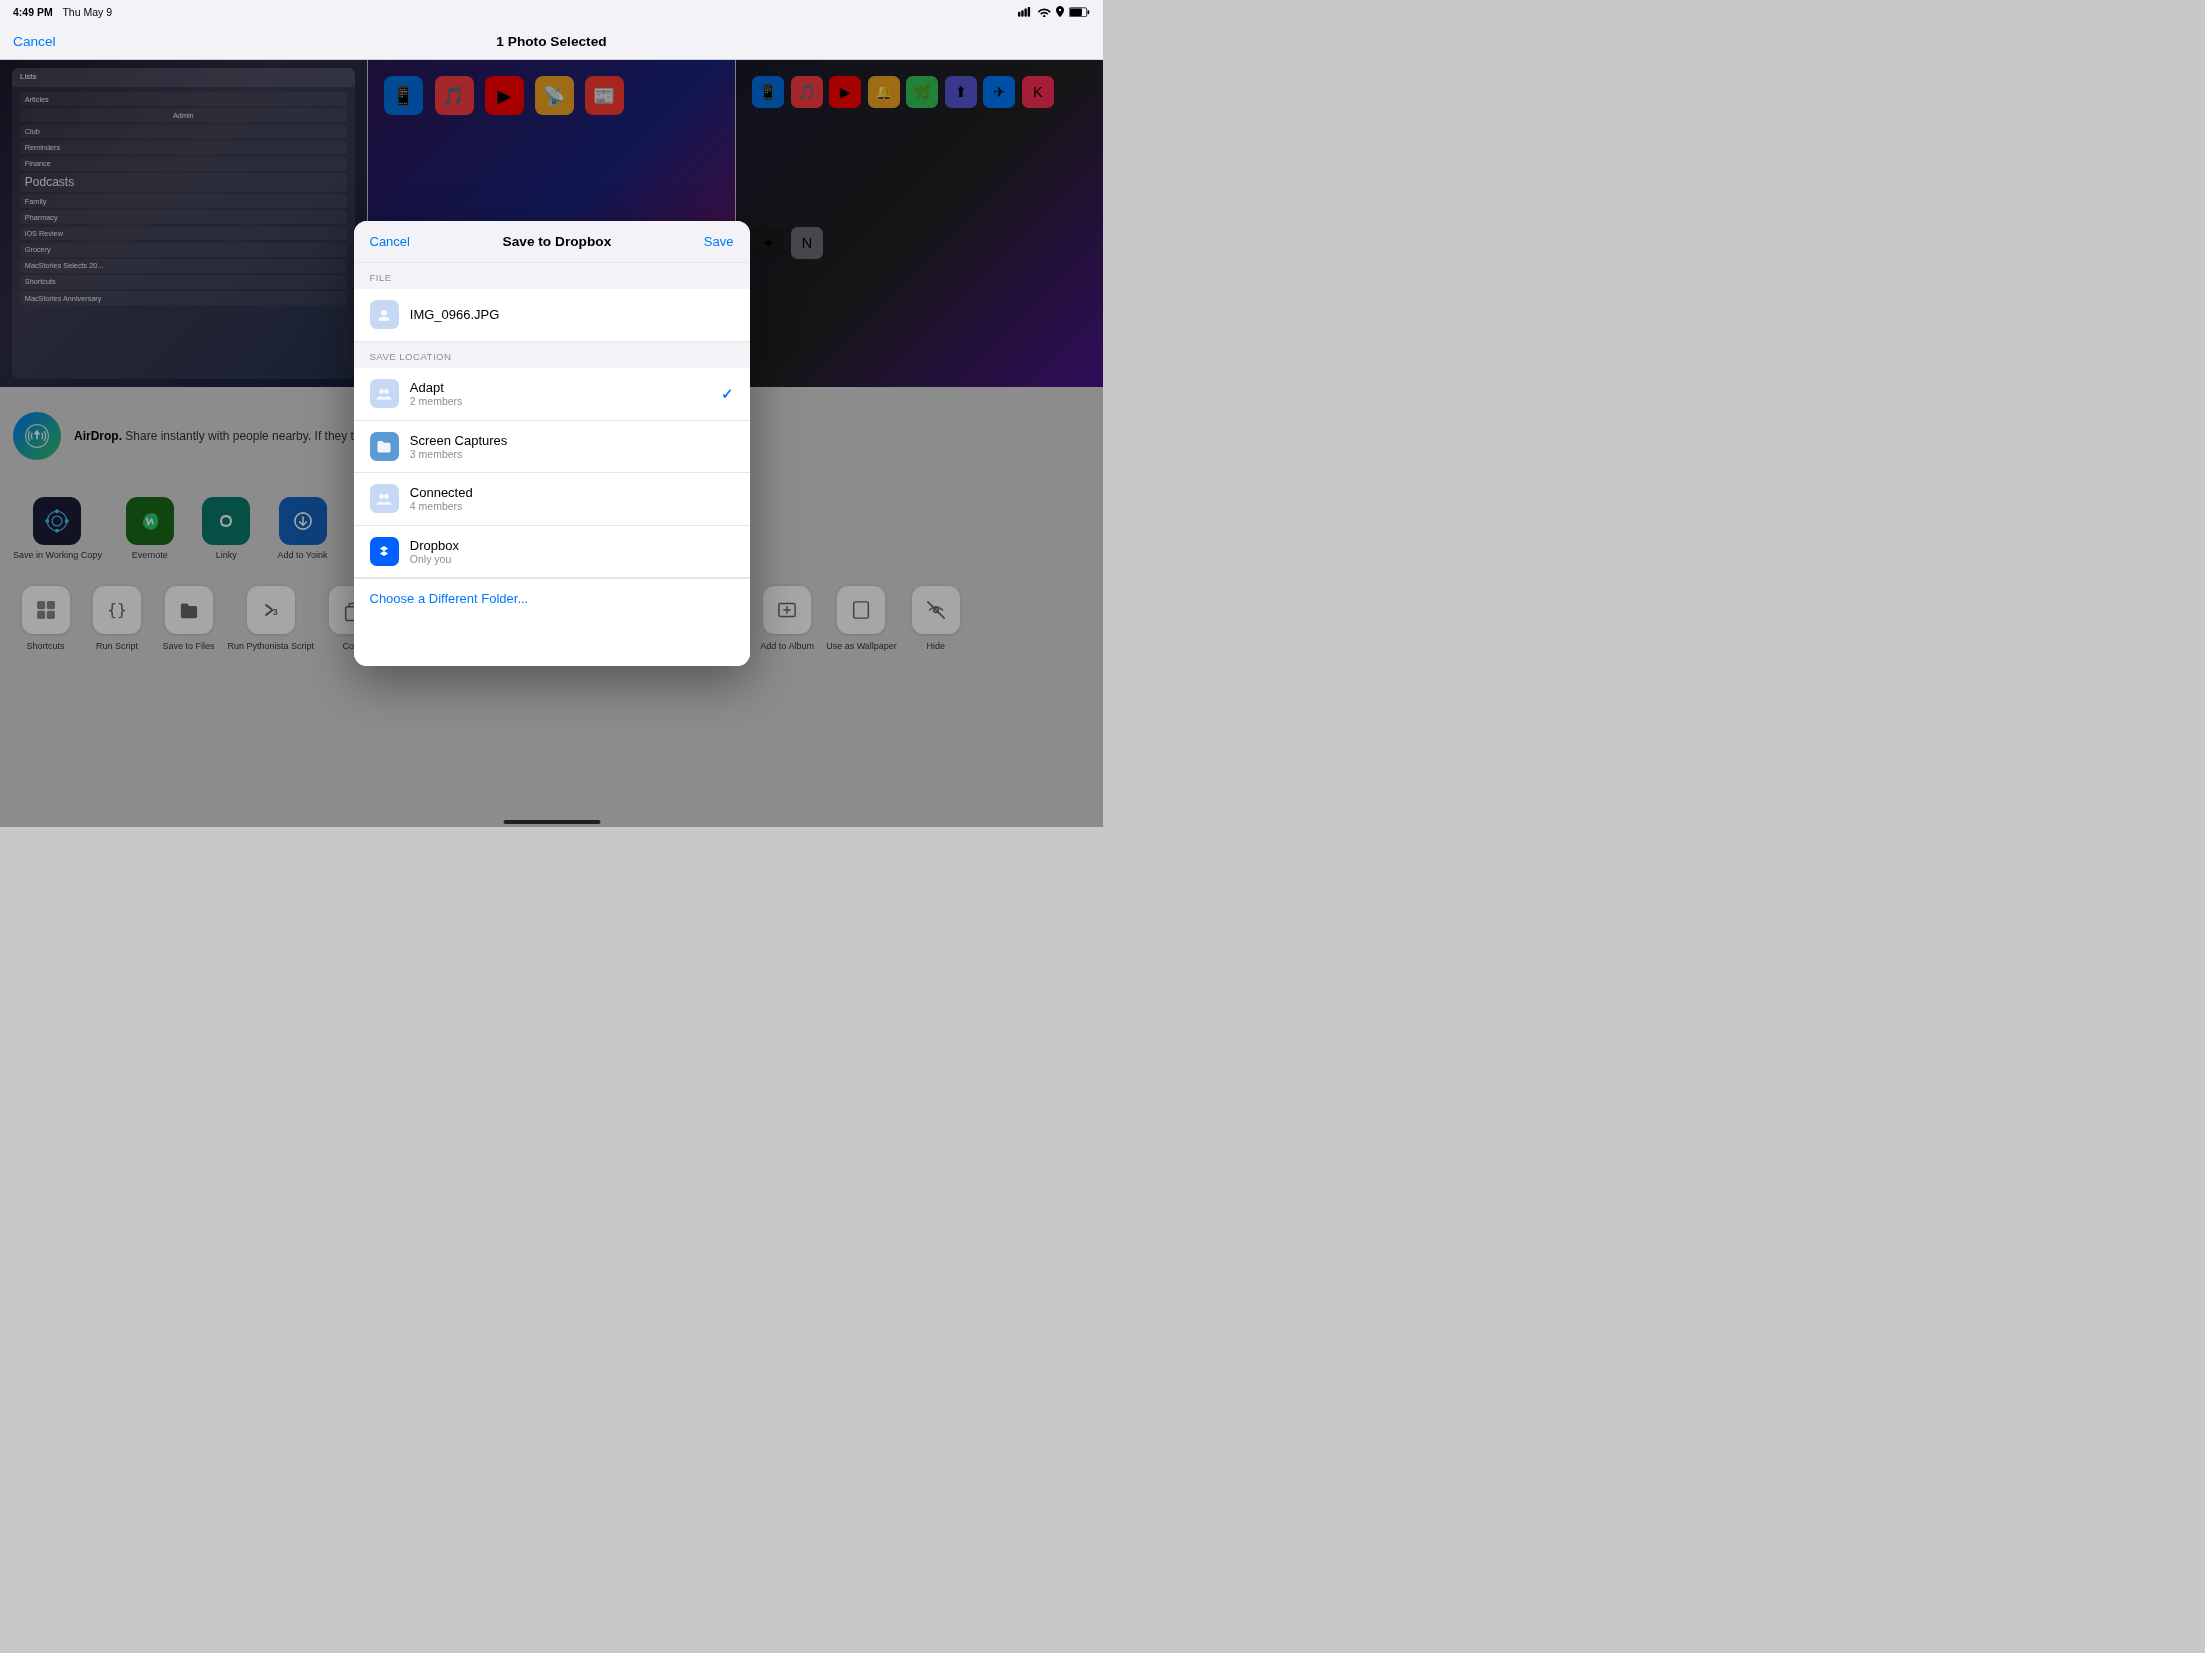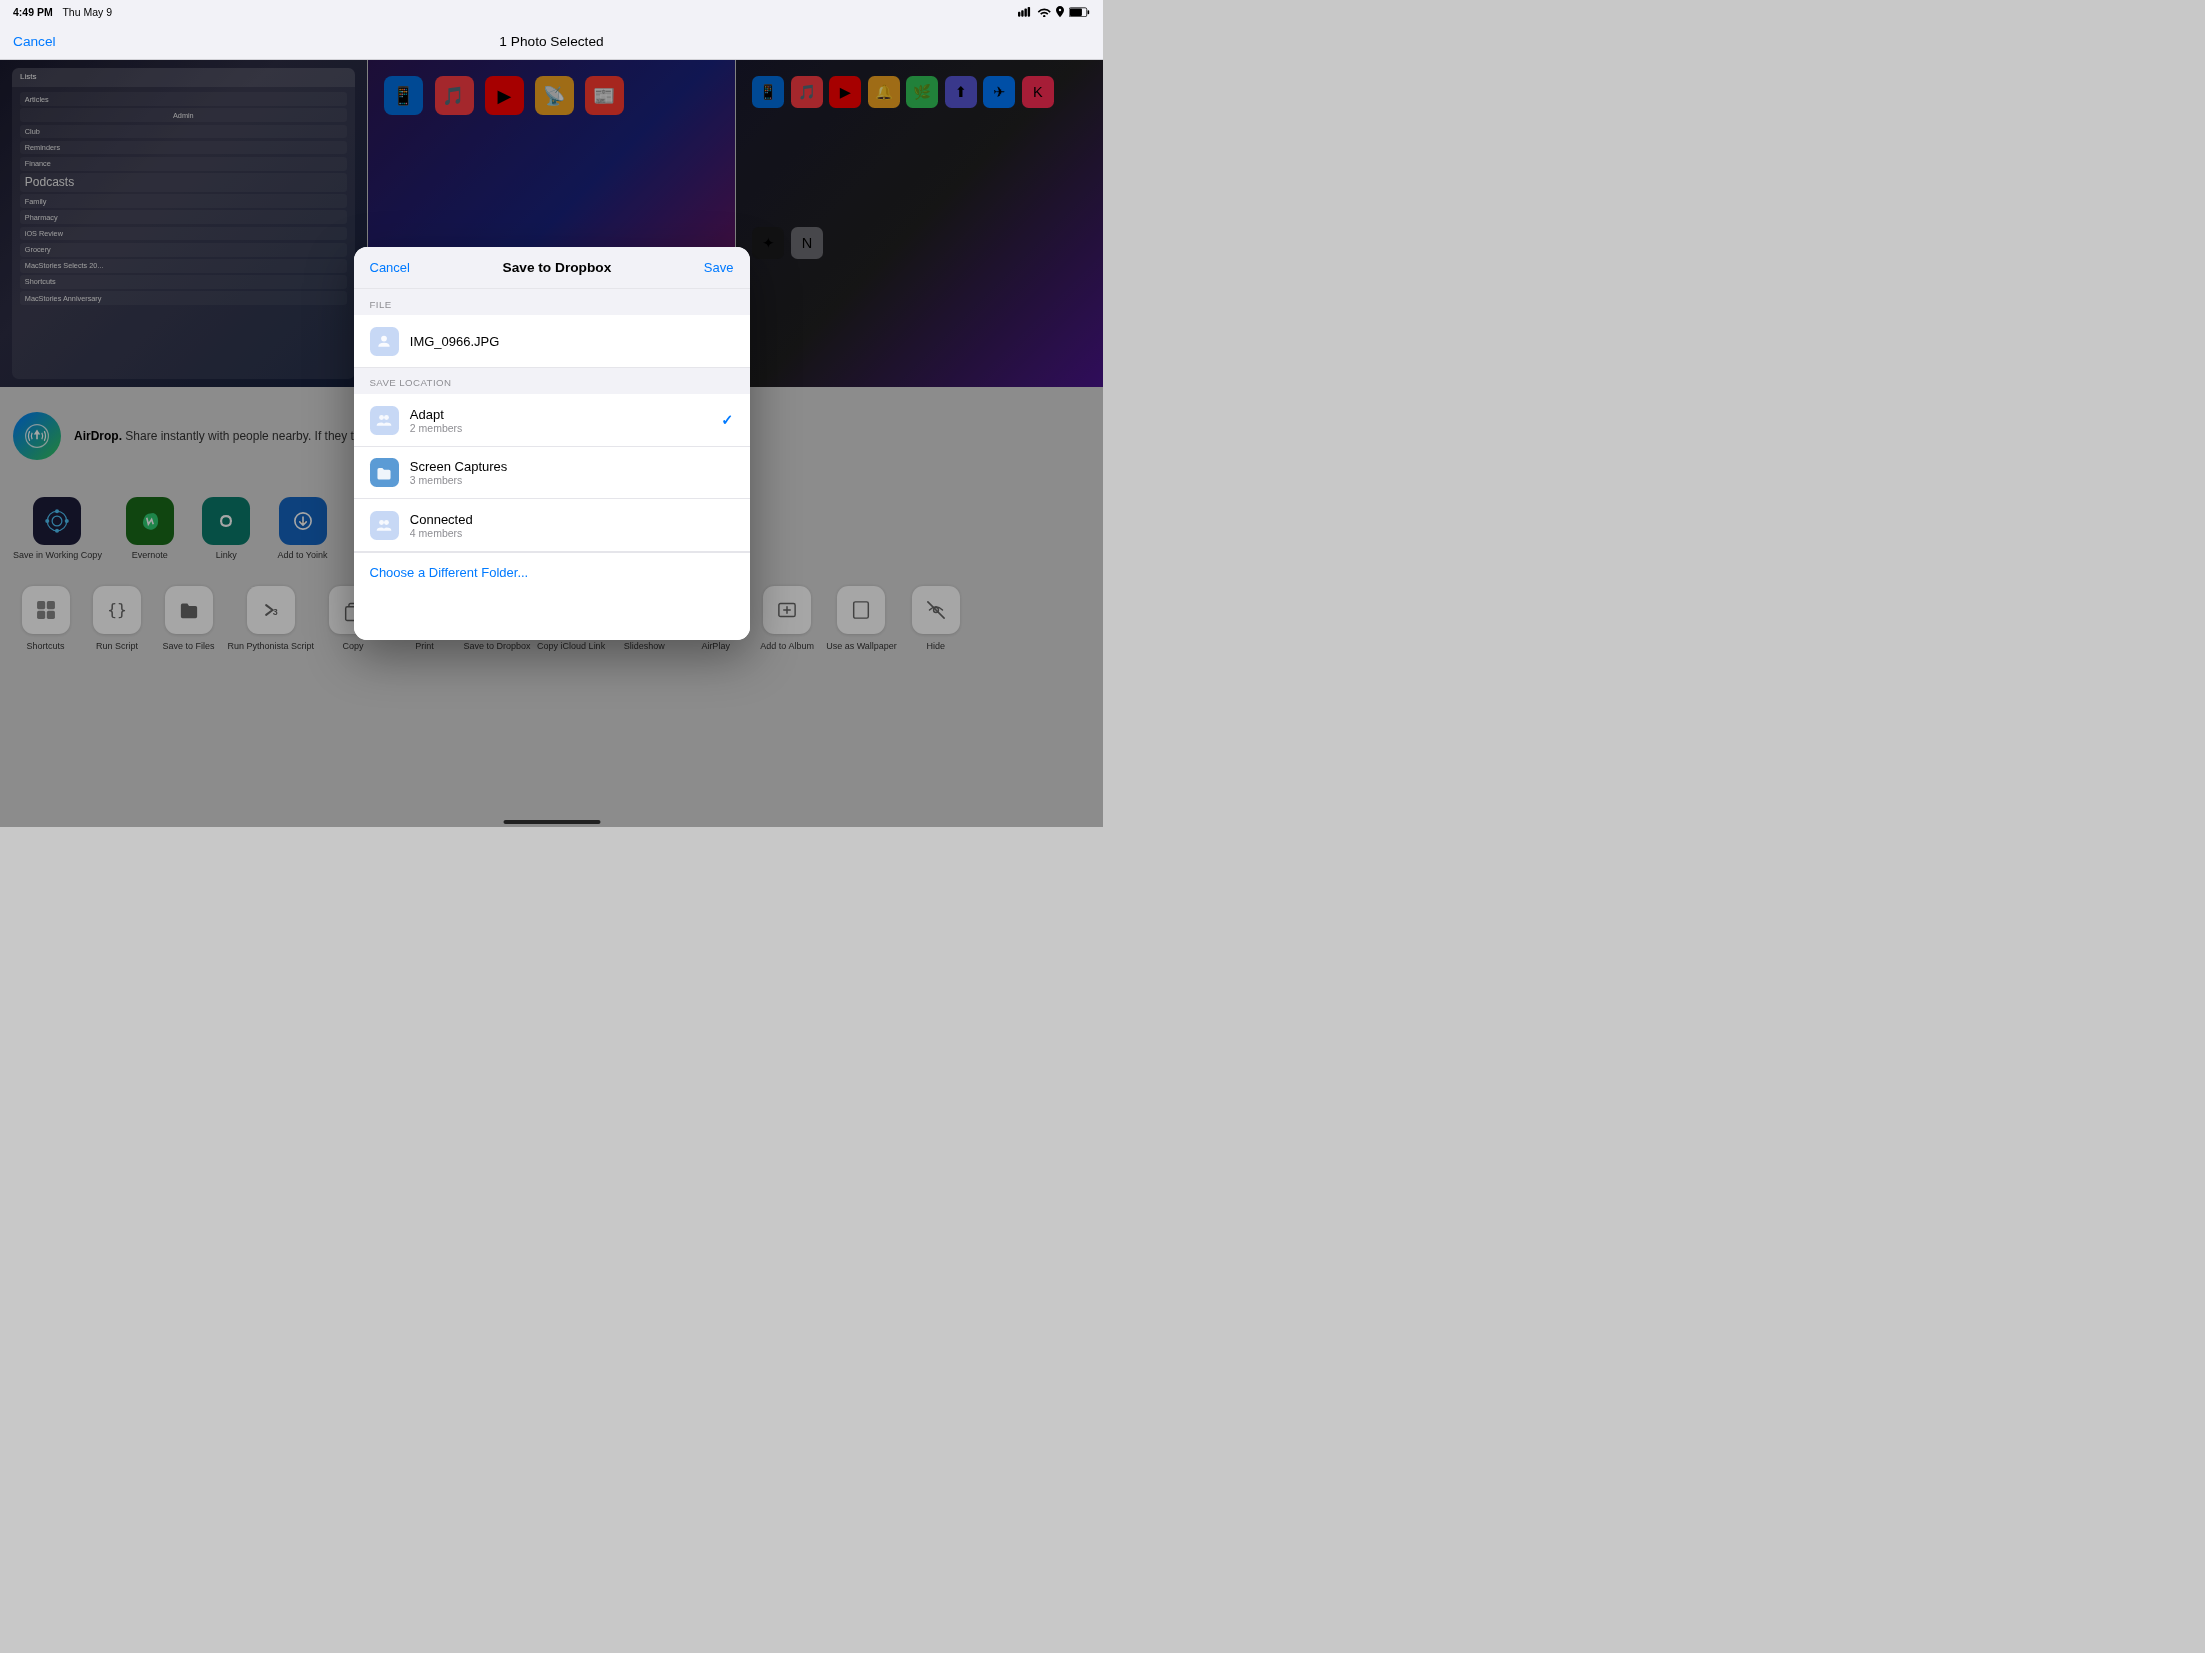--- a/index.html
+++ b/index.html
@@ -58,21 +58,21 @@
     }
     .top-bar-cancel {
       position: absolute;
       left: 13px;
       font-size: 13.7px;
       color: #007aff;
       cursor: pointer;
     }
     .top-bar-title {
       font-size: 13.7px;
-      font-weight: 400;
+      font-weight: 700;
       color: #000;
     }
 
     
     .main-content {
       position: absolute;
       top: 60px;
       left: 0; right: 0;
       bottom: 0;
       background: rgba(200, 200, 200, 0.85);
@@ -780,20 +780,31 @@
           <circle cx="14" cy="8" r="3" fill="white" opacity="0.85"></circle>
           <path d="M2 18 Q2 14 8 14 Q11 14 11 16 Q11 14 14 14 Q20 14 20 18" fill="white" opacity="0.85"></path>
         </svg>
       </div>
       <div class="modal-row-text">
         <div class="modal-row-name">Connected</div>
         <div class="modal-row-sub">4 members</div>
       </div>
     </div>
 
+    <div class="modal-row">
+      <div class="modal-row-icon dropbox">
+        <svg width="18" height="18" viewBox="0 0 22 22">
+          <path d="M11 5 L6 8 L11 11 L6 14 L11 17 L16 14 L11 11 L16 8 Z" fill="white"></path>
+        </svg>
+      </div>
+      <div class="modal-row-text">
+        <div class="modal-row-name">Dropbox</div>
+        <div class="modal-row-sub">Only you</div>
+      </div>
+    </div>
 
     <div class="modal-choose-folder">
       <a>Choose a Different Folder...</a>
     </div>
 
     <div class="modal-spacer"></div>
   </div>
 </div>
 
 

